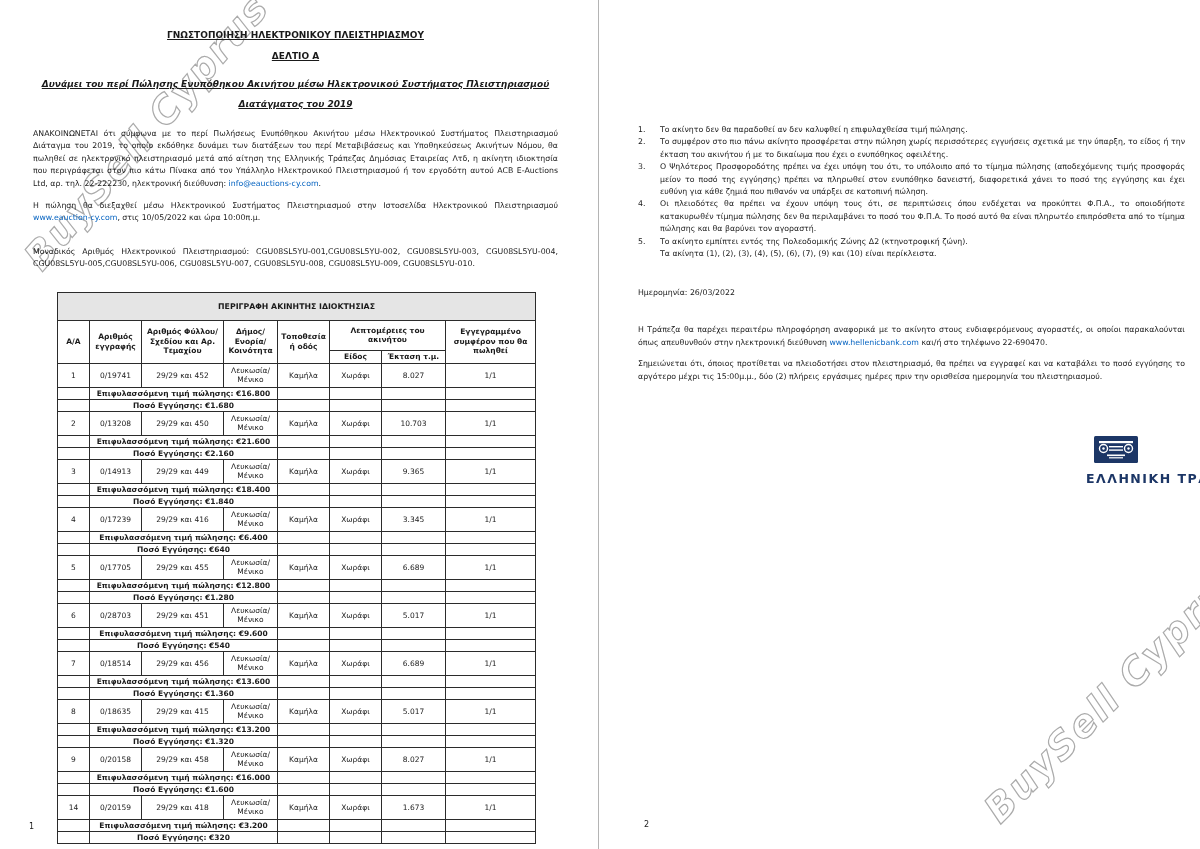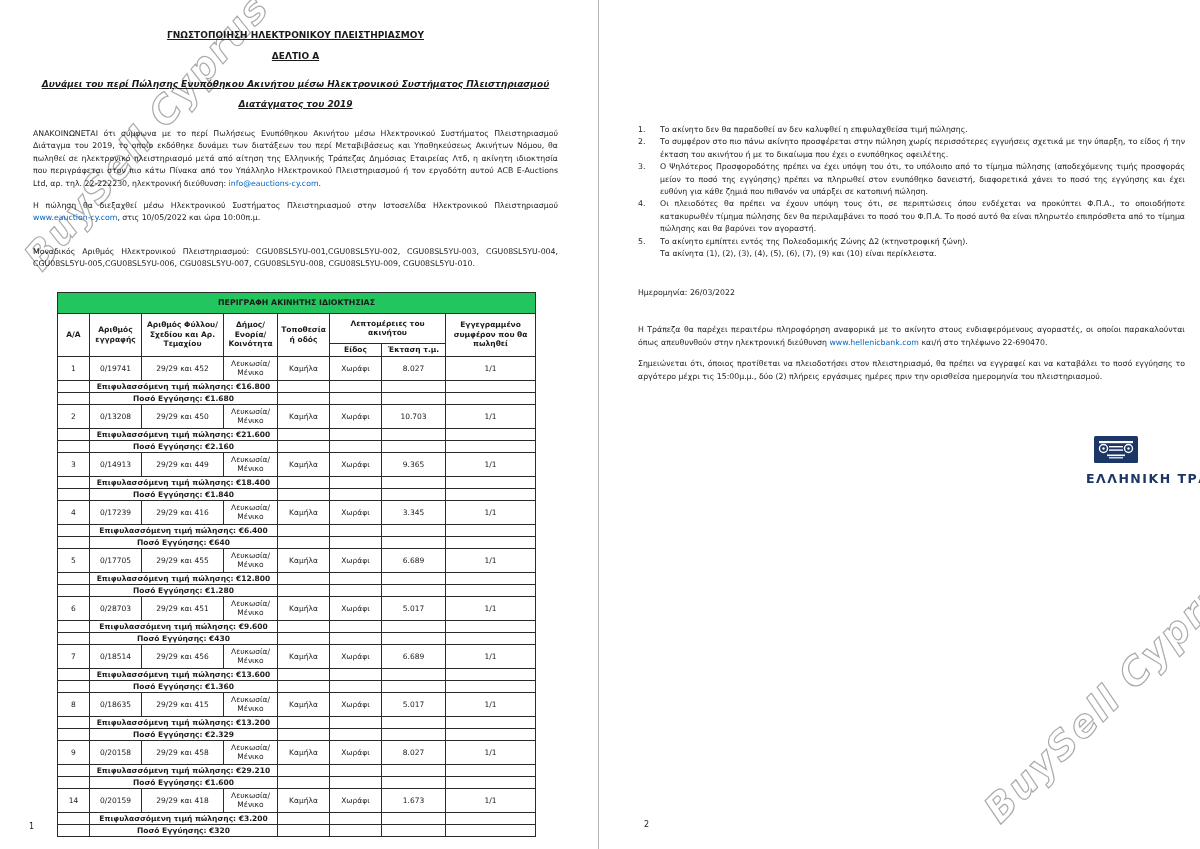--- a/index.html
+++ b/index.html
@@ -21,21 +21,21 @@
   .h2 { margin-bottom:11px; }
   .h3 { line-height:20px; margin-bottom:14px;font-style:italic; }
   .para { font-size:7.8px; line-height:12.4px; text-align:justify; }
   .p1 { margin-bottom:10px; }
   .p2 { margin-bottom:21px; }
   .p3 { margin-bottom:21px; }
   .link { color:#0563c1; cursor:pointer; }
 
   table.props { border-collapse:collapse; width:478px; margin-left:24px; table-layout:fixed; }
   table.props td, table.props th { border:1px solid #2b2b2b; font-size:7.5px; padding:0 2px; text-align:center; vertical-align:middle; }
-  tr.titlebar td { background:#22c55e; font-weight:bold; height:21px; font-size:7.8px; }
+  tr.titlebar td { background:#e5e5e5; font-weight:bold; height:28px; font-size:7.8px; }
   tr.hdr th { font-weight:bold; line-height:9.5px; height:30px; }
   tr.hdr2 th { font-weight:bold; height:13px; }
   tr.main td { height:24px; line-height:9px; }
   tr.sub td { height:12px; }
   td.subcell { text-align:left; font-weight:bold; padding-left:4px; font-size:7.5px; }
 
   .pageno { position:absolute; font-size:8px; color:#1a1a1a; }
   .pn1 { left:29px; top:822px; }
   .pn2 { left:644px; top:820px; }
 
@@ -252,21 +252,21 @@
       <tr class="sub">
             <td></td>
             <td colspan="3" class="subcell">Επιφυλασσόμενη τιμή πώλησης: €9.600</td>
             <td></td>
             <td></td>
             <td></td>
             <td></td>
           </tr>
       <tr class="sub">
             <td></td>
-            <td colspan="3" class="subcell">Ποσό Εγγύησης: €430</td>
+            <td colspan="3" class="subcell">Ποσό Εγγύησης: €540</td>
             <td></td>
             <td></td>
             <td></td>
             <td></td>
           </tr>
 
       <tr class="main">
             <td>7</td>
             <td>0/18514</td>
             <td>29/29 και 456</td>
@@ -306,40 +306,40 @@
       <tr class="sub">
             <td></td>
             <td colspan="3" class="subcell">Επιφυλασσόμενη τιμή πώλησης: €13.200</td>
             <td></td>
             <td></td>
             <td></td>
             <td></td>
           </tr>
       <tr class="sub">
             <td></td>
-            <td colspan="3" class="subcell">Ποσό Εγγύησης: €2.329</td>
+            <td colspan="3" class="subcell">Ποσό Εγγύησης: €1.320</td>
             <td></td>
             <td></td>
             <td></td>
             <td></td>
           </tr>
 
       <tr class="main">
             <td>9</td>
             <td>0/20158</td>
             <td>29/29 και 458</td>
             <td>Λευκωσία/ Μένικο</td>
             <td>Καμήλα</td>
             <td>Χωράφι</td>
             <td>8.027</td>
             <td>1/1</td>
           </tr>
       <tr class="sub">
             <td></td>
-            <td colspan="3" class="subcell">Επιφυλασσόμενη τιμή πώλησης: €29.210</td>
+            <td colspan="3" class="subcell">Επιφυλασσόμενη τιμή πώλησης: €16.000</td>
             <td></td>
             <td></td>
             <td></td>
             <td></td>
           </tr>
       <tr class="sub">
             <td></td>
             <td colspan="3" class="subcell">Ποσό Εγγύησης: €1.600</td>
             <td></td>
             <td></td>

